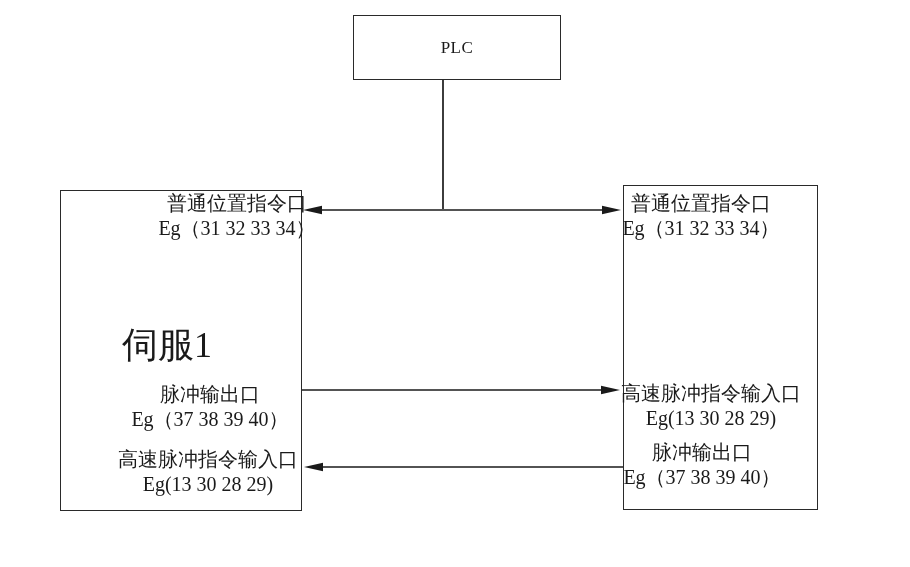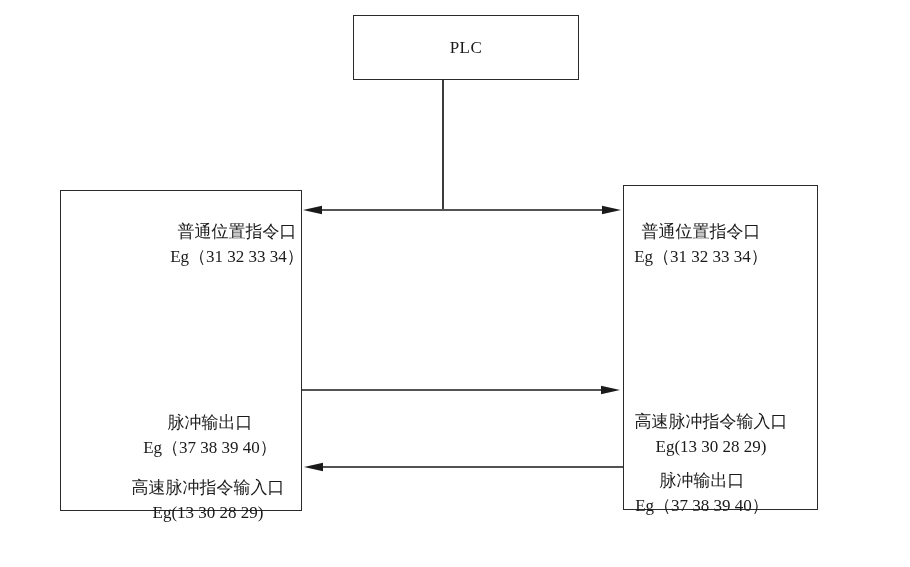--- a/index.html
+++ b/index.html
@@ -26,21 +26,21 @@
   }
   .box {
     position: absolute;
     box-sizing: border-box;
     border: 1.5px solid #2a2a2a;
     background: #ffffff;
   }
   #plc-box {
     left: 353px;
     top: 15px;
-    width: 226px;
+    width: 208px;
     height: 65px;
     display: flex;
     align-items: center;
     justify-content: center;
     font-size: 17px;
     letter-spacing: 0.5px;
   }
   #servo1-box {
     left: 60px;
     top: 190px;
@@ -60,24 +60,23 @@
     font-size: 36px;
     line-height: 38px;
     white-space: nowrap;
   }
   #servo1-title { left: 102px; top: 326px; }
   #servo2-title { left: 656px; top: 324px; }
   .port {
     position: absolute;
     width: 180px;
     text-align: center;
-    font-size: 17px;
+    font-size: 20px;
     line-height: 25px;
     white-space: nowrap;
-    margin-top: 28px;
   }
   #s1-port-cmd   { left: 147px; top: 191px; }
   #s1-port-out   { left: 120px; top: 382px; }
   #s1-port-hsin  { left: 118px; top: 447px; }
   #s2-port-cmd   { left: 611px; top: 191px; }
   #s2-port-hsin  { left: 621px; top: 381px; }
   #s2-port-out   { left: 612px; top: 440px; }
 </style>
 </head>
 <body>
@@ -97,20 +96,21 @@
 
     <line x1="322" y1="467" x2="623" y2="467" stroke="#1a1a1a" stroke-width="1.7"></line>
     <polygon points="304,467 323,462.7 323,471.3" fill="#1a1a1a"></polygon>
   </svg>
 
   <div class="box" id="plc-box">
     <span>PLC</span>
   </div>
 
   <div class="box" id="servo1-box"></div>
+  <div class="servo-title" id="servo1-title">伺服1</div>
 
   <div class="port" id="s1-port-cmd">
     <div>普通位置指令口</div>
     <div>Eg（31 32 33 34）</div>
   </div>
   <div class="port" id="s1-port-out">
     <div>脉冲输出口</div>
     <div>Eg（37 38 39 40）</div>
   </div>
   <div class="port" id="s1-port-hsin">

